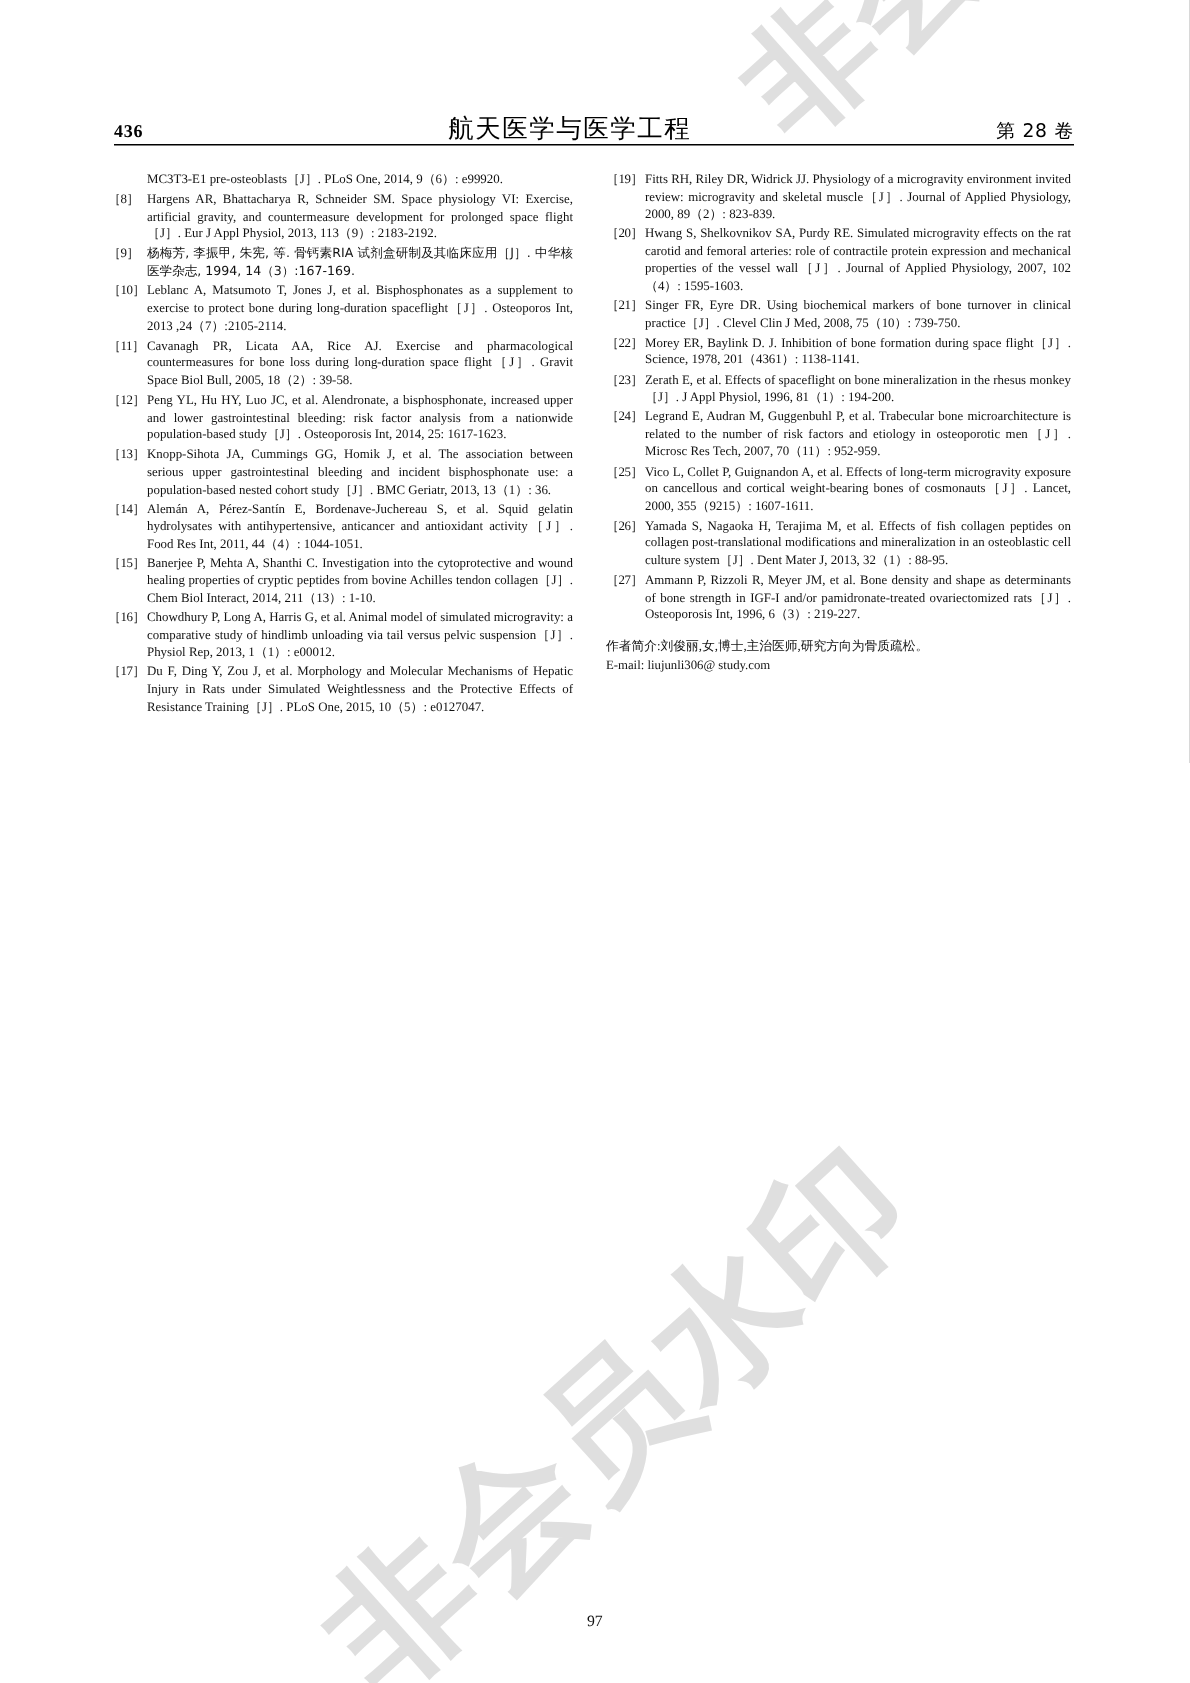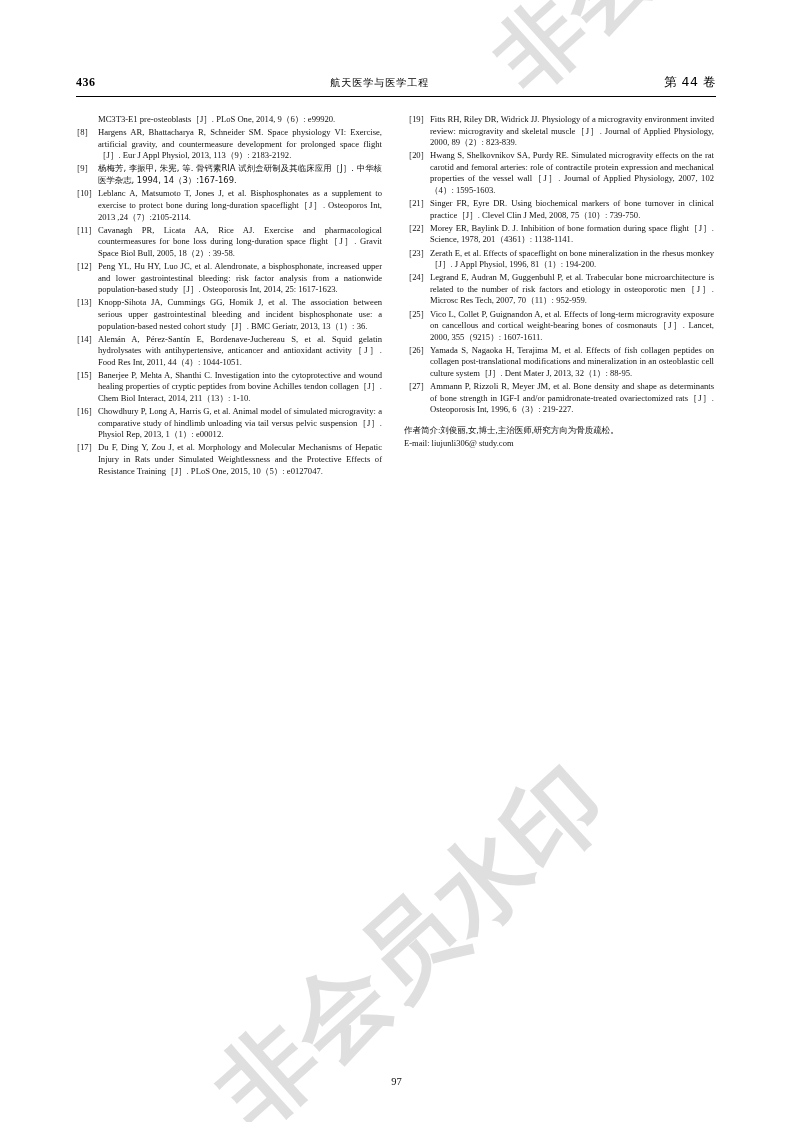--- a/index.html
+++ b/index.html
@@ -60,21 +60,21 @@
     font-size: 13.5px;
   }
   .header .folio {
     font-family: "Liberation Serif", serif;
     font-weight: bold;
     font-size: 12px;
     letter-spacing: 0.5px;
   }
   .header .journal {
     font-family: Liberation Sans, sans-serif;
-    font-size: 10px;
+    font-size: 17px;
     letter-spacing: 1px;
   }
   .header .vol {
     font-family: "DejaVu Sans", sans-serif;
     font-size: 12.5px;
     letter-spacing: 0.5px;
   }
   .rule {
     position: absolute;
     left: 76px;
@@ -147,21 +147,21 @@
 <div class="page">
 
   <div class="watermark">
     <div class="wm-text wm1">非会员水印</div>
     <div class="wm-text wm2">非会员水印</div>
   </div>
 
   <div class="header">
     <div class="folio">436</div>
     <div class="journal">航天医学与医学工程</div>
-    <div class="vol">第 44 卷</div>
+    <div class="vol">第 28 卷</div>
   </div>
   <div class="rule"></div>
 
   <div class="cols">
     <div class="col" id="col-left">
         <div class="ref cont">
           <div class="num"></div>
           <div class="body">MC3T3-E1 pre-osteoblasts［J］. PLoS One, 2014, 9（6）: e99920.</div>
         </div>
         <div class="ref">

